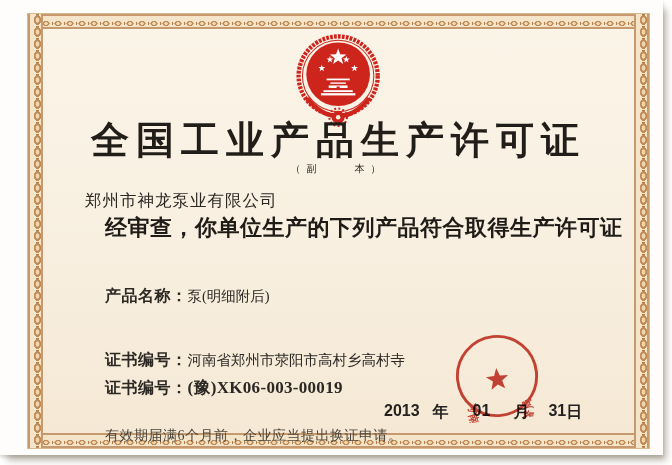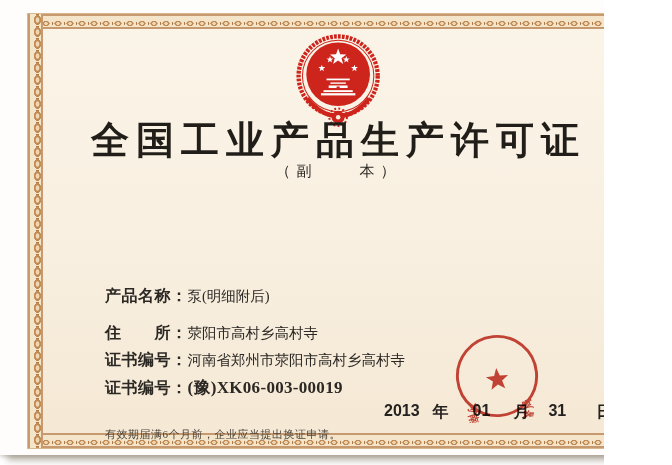--- a/index.html
+++ b/index.html
@@ -1,16 +1,16 @@
 <!DOCTYPE html>
 <html><head>
 <meta charset="utf-8">
 <style>
   html,body{margin:0;padding:0;background:#ffffff;}
-  .stage{position:relative;width:604px;height:465px;overflow:hidden;
+  .stage{position:relative;width:672px;height:465px;overflow:hidden;
          font-family:"Liberation Serif","DejaVu Serif",serif;}
   .paper{position:absolute;left:0;top:0;width:663px;height:455px;background:#fefdfb;
          box-shadow:5px 7px 7px -2px rgba(145,135,120,.65), 0 2px 3px rgba(160,150,135,.4);}
   .frame{position:absolute;left:28px;top:14px;width:621px;height:434px;
          background:linear-gradient(180deg,#fbf4e8 0%,#f8efe0 55%,#f5e8d4 100%);
          outline:1px solid #d9b890;}
   
   .band{position:absolute;background-color:#f3e4ca;}
   .band.h{left:0;width:621px;height:15px;
       background-image:
@@ -24,44 +24,44 @@
         radial-gradient(circle 1.6px at 7.5px 0px,#b07c48 0 1.2px,rgba(0,0,0,0) 1.6px);
       background-size:15px 12px;background-repeat:repeat-y;
       border-left:2px solid #c69a6e;border-right:2px solid #c69a6e;box-sizing:border-box;}
   .band.top{top:0;} .band.bottom{bottom:0;} .band.left{left:0;} .band.right{right:0;}
 
   .emblem{position:absolute;left:50%;top:17px;transform:translateX(-51%);width:86px;height:102px;}
 
   .title{position:absolute;left:0;top:101px;width:100%;text-align:center;
          font-size:38px;font-weight:600;color:#211e1a;letter-spacing:7px;white-space:nowrap;}
   .subtitle{position:absolute;left:0;top:148px;width:100%;text-align:center;
-         font-size:15px;color:#2b2824;letter-spacing:6px;}
+         font-size:10px;color:#2b2824;letter-spacing:6px;}
   .company{position:absolute;left:57px;top:176px;font-size:16.5px;color:#2b2824;letter-spacing:1px;}
   .stmt1{position:absolute;left:77px;top:199px;font-size:22px;font-weight:700;color:#1f1c18;letter-spacing:.5px;white-space:nowrap;}
   .stmt2{position:absolute;left:57px;top:238px;font-size:22px;font-weight:700;color:#1f1c18;letter-spacing:1px;}
 
   .row{position:absolute;left:77px;white-space:nowrap;color:#2b2824;}
   .row .lbl{font-size:16px;font-weight:700;letter-spacing:.5px;}
   .row .val{font-size:14.5px;}
   .row.r-product{top:272px;}
   .row.r-address{top:309px;}
   .row.r-factory{top:336px;}
   .row.r-certno{top:362px;}
   .row.r-certno .val{font-family:Liberation Serif, serif;font-size:17px;font-weight:600;letter-spacing:.3px;}
   .row.r-valid{top:388px;}
   .row.r-valid .val{font-family:"Liberation Sans","DejaVu Sans",sans-serif;font-size:15px;font-weight:700;margin-left:1px;}
 
-  .footnote{position:absolute;left:77px;top:413px;font-size:11px;color:#4a443c;letter-spacing:.5px;}
+  .footnote{position:absolute;left:77px;top:413px;font-size:14px;color:#4a443c;letter-spacing:.5px;}
 
   .issue-date{position:absolute;left:356px;top:388px;display:flex;align-items:flex-start;
          font-family:"Liberation Sans","DejaVu Sans",sans-serif;font-size:16px;font-weight:700;color:#242220;}
   .issue-date span{display:inline-block;}
   .issue-date .p0{margin-right:13px;} .issue-date .p1{margin-right:24px;}
   .issue-date .p2{margin-right:23px;} .issue-date .p3{margin-right:19px;}
-  .issue-date .p4{margin-right:30px;}
+  .issue-date .p4{}
 
   .seal{position:absolute;left:425px;top:318px;width:88px;height:88px;
         transform:rotate(-6deg);opacity:.93;mix-blend-mode:multiply;}
 </style>
 </head>
 <body>
 
 <div class="stage">
   <div class="paper">
     <div class="frame">
@@ -92,26 +92,25 @@
         <path d="M14,78 Q30,98 50,99" fill="none" stroke="#cd241b" stroke-width="5"></path>
         <path d="M86,78 Q70,98 50,99" fill="none" stroke="#cd241b" stroke-width="5"></path>
         <circle cx="50" cy="100" r="10.2" fill="none" stroke="#cd241b" stroke-width="2.4" stroke-dasharray="2.2 2.6"></circle>
         <circle cx="50" cy="100" r="7.5" fill="#cd241b"></circle>
         <circle cx="50" cy="100" r="2.6" fill="#f8f0e0"></circle>
       </svg>
 
       <div class="title">全国工业产品生产许可证</div>
       <div class="subtitle">（副　　本）</div>
 
+      <div class="company">郑州市神龙泵业有限公司</div>
+      <div class="stmt1">经审查，你单位生产的下列产品符合取得生产许可证</div>
 
       <div class="row r-product">
         <span class="lbl">产品名称：</span><span class="val">泵(明细附后)</span>
-      </div>
-      <div class="row r-address">
-        <span class="lbl">住　　所：</span><span class="val">荥阳市高村乡高村寺</span>
       </div>
       <div class="row r-factory">
         <span class="lbl">证书编号：</span><span class="val">河南省郑州市荥阳市高村乡高村寺</span>
       </div>
       <div class="row r-certno">
         <span class="lbl">证书编号：</span><span class="val">(豫)XK06-003-00019</span>
       </div>
 
       <div class="footnote">有效期届满6个月前，企业应当提出换证申请。</div>
 

